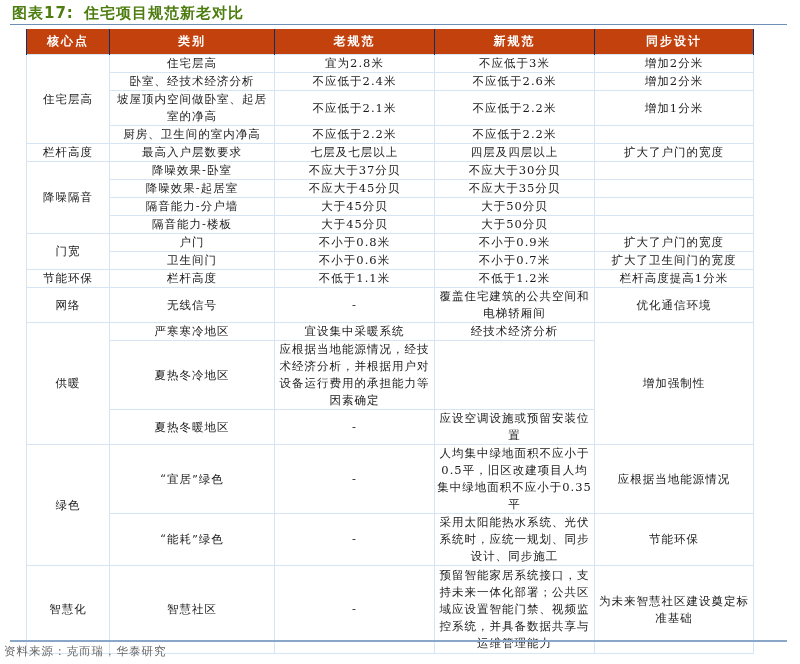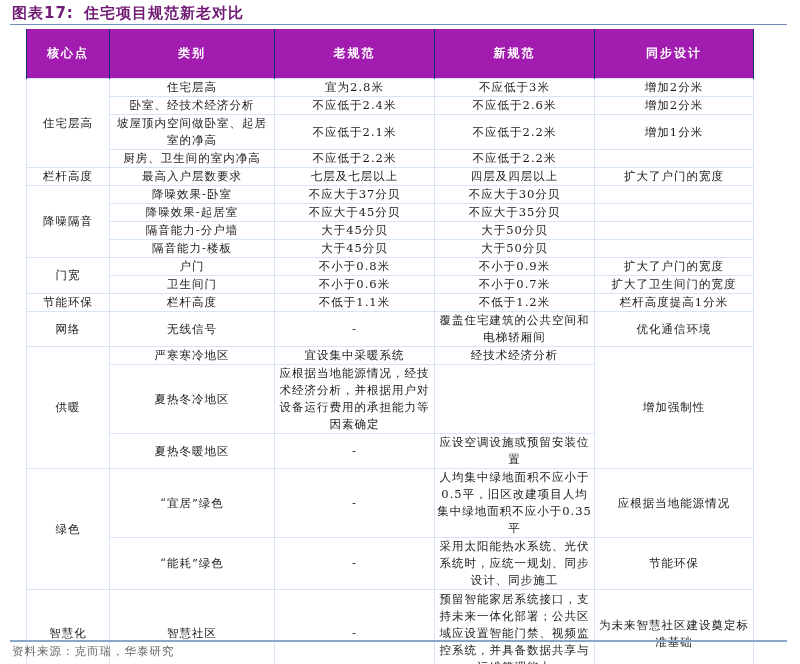--- a/index.html
+++ b/index.html
@@ -1,28 +1,28 @@
 <!DOCTYPE html>
 <html><head>
 <meta charset="utf-8">
 <style>
   html, body { margin: 0; padding: 0; background: #ffffff; }
   body { width: 800px; height: 664px; position: relative; overflow: hidden;
          font-family: "DejaVu Serif", "Liberation Serif", serif; color: #1a1a1a; }
   .title { position: absolute; left: 12px; top: 4px; font-size: 15px; font-weight: bold;
-           font-family: "DejaVu Sans", "Liberation Sans", sans-serif; color: #701a75; letter-spacing: 1px; }
+           font-family: "DejaVu Sans", "Liberation Sans", sans-serif; color: #4d7c0f; letter-spacing: 1px; }
   .title .label { margin-right: 10px; }
   .rule-top { position: absolute; left: 10px; top: 24px; width: 777px; height: 1px; background: #6d8fb8; }
   .rule-bottom { position: absolute; left: 10px; top: 640px; width: 777px; height: 2px; background: #8aa6c8; }
-  .source { position: absolute; left: 12px; top: 644px; font-size: 11.5px; color: #666; letter-spacing: 1px; }
+  .source { position: absolute; left: 4px; top: 644px; font-size: 11.5px; color: #666; letter-spacing: 1px; }
   table { position: absolute; left: 26px; top: 29px; border-collapse: collapse; table-layout: fixed;
           font-size: 11.5px; }
   col.c1 { width: 83px; } col.c2 { width: 165px; } col.c3 { width: 160px; }
   col.c4 { width: 160px; } col.c5 { width: 159px; }
-  th { background: #a21caf; color: #ffffff; font-weight: bold; height: 16px; padding: 16px;
+  th { background: #c2410c; color: #ffffff; font-weight: bold; height: 16px; padding: 4px;
        font-family: "DejaVu Sans", "Liberation Sans", sans-serif; font-size: 12px; letter-spacing: 2px;
        border-left: 1px solid #0d2f6e; border-right: 1px solid #0d2f6e; }
   td { border: 1px solid #d6e4f3; text-align: center; vertical-align: middle; padding: 0 2px;
        line-height: 17px; letter-spacing: 1px; }
 </style>
 </head>
 <body>
 
 <div class="title">
   <span class="label">图表17:</span><span>住宅项目规范新老对比</span>

